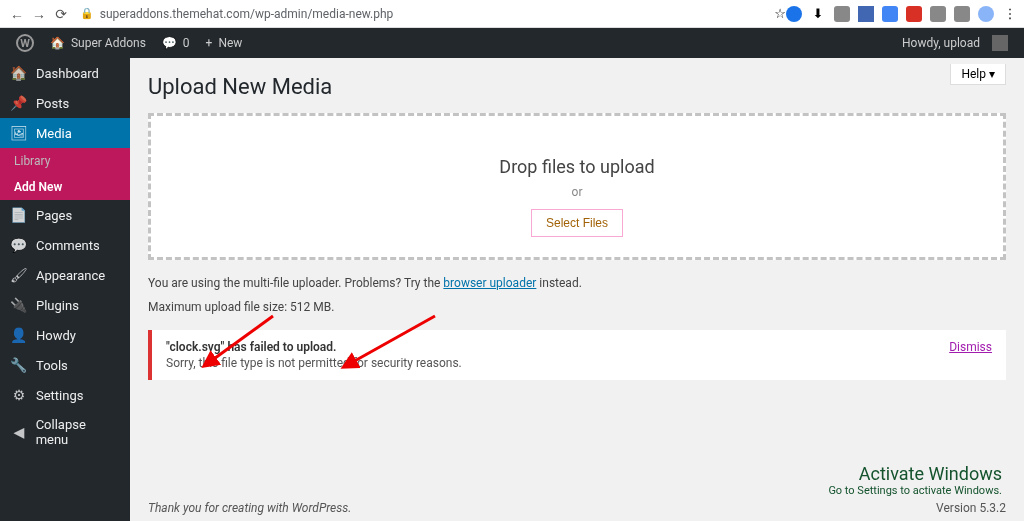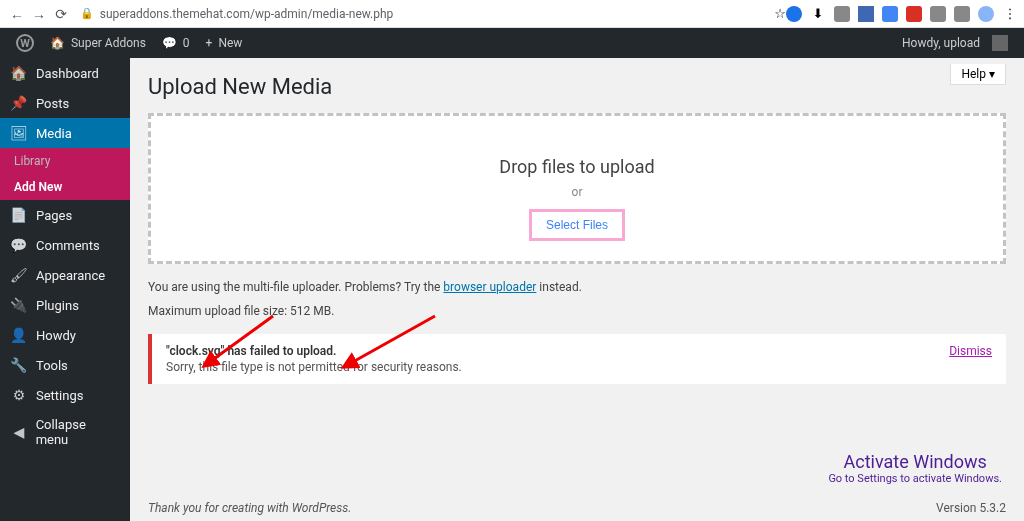--- a/index.html
+++ b/index.html
@@ -39,35 +39,35 @@
 .side-ico { width: 18px; text-align:center; opacity:.8; font-size: 14px; }
 
 
 .main { flex: 1; padding: 8px 18px; position: relative; overflow: hidden; background: #f1f1f1; }
 .help-tab { position: absolute; top: 6px; right: 18px; background: #fff; border: 1px solid #ddd; border-top: none; padding: 3px 10px; font-size: 12px; cursor: pointer; }
 h1.page-title { font-size: 22px; font-weight: 400; color: #23282d; margin: 8px 0 14px; }
 
 .dropzone { border: 3px dashed #c3c3c3; background: #fff; text-align: center; padding: 40px 16px 20px; }
 .dropzone .drop-text { font-size: 18px; color: #444; margin-bottom: 8px; }
 .dropzone .or { color: #888; font-size: 12px; margin-bottom: 10px; }
-.select-btn { display: inline-block; padding: 6px 14px; border: 3px solid #f9a8d4; color: #3b82f6; background: #fff; cursor: pointer; font-size: 12px; }
+.select-btn { display: inline-block; padding: 6px 14px; border: 1px solid #f9a8d4; color: #a16207; background: #fff; cursor: pointer; font-size: 12px; }
 
 .hint { margin-top: 16px; font-size: 12px; color: #444; }
 .hint a, .notice a { color: #0073aa; text-decoration: underline; cursor: pointer; }
 .limit { margin-top: 10px; font-size: 12px; color: #444; }
 
 .notice { margin-top: 16px; background: #fff; border-left: 4px solid #dc3232; padding: 10px 14px; display: flex; justify-content: space-between; font-size: 12px; }
 .notice .msg strong { display: block; color: #333; margin-bottom: 2px; font-weight: 600; }
 .notice .msg .detail { color: #555; }
 .notice .dismiss { color: #a21caf; cursor: pointer; text-decoration: underline; }
 
 .footer-thanks { position: absolute; bottom: 6px; left: 18px; font-size: 12px; color: #555; font-style: italic; }
 .footer-version { position: absolute; bottom: 6px; right: 18px; font-size: 12px; color: #555; }
 
-.activate-win { position: absolute; bottom: 36px; right: 22px; text-align: center; color: #4c1d95; }
+.activate-win { position: absolute; bottom: 24px; right: 22px; text-align: right; color: #14532d; }
 .activate-win .aw1 { font-size: 18px; }
 .activate-win .aw2 { font-size: 11px; }
 
 
 .arrow { position: absolute; pointer-events: none; }
 .arrow svg { overflow: visible; }
 </style>
 </head>
 <body>
 

